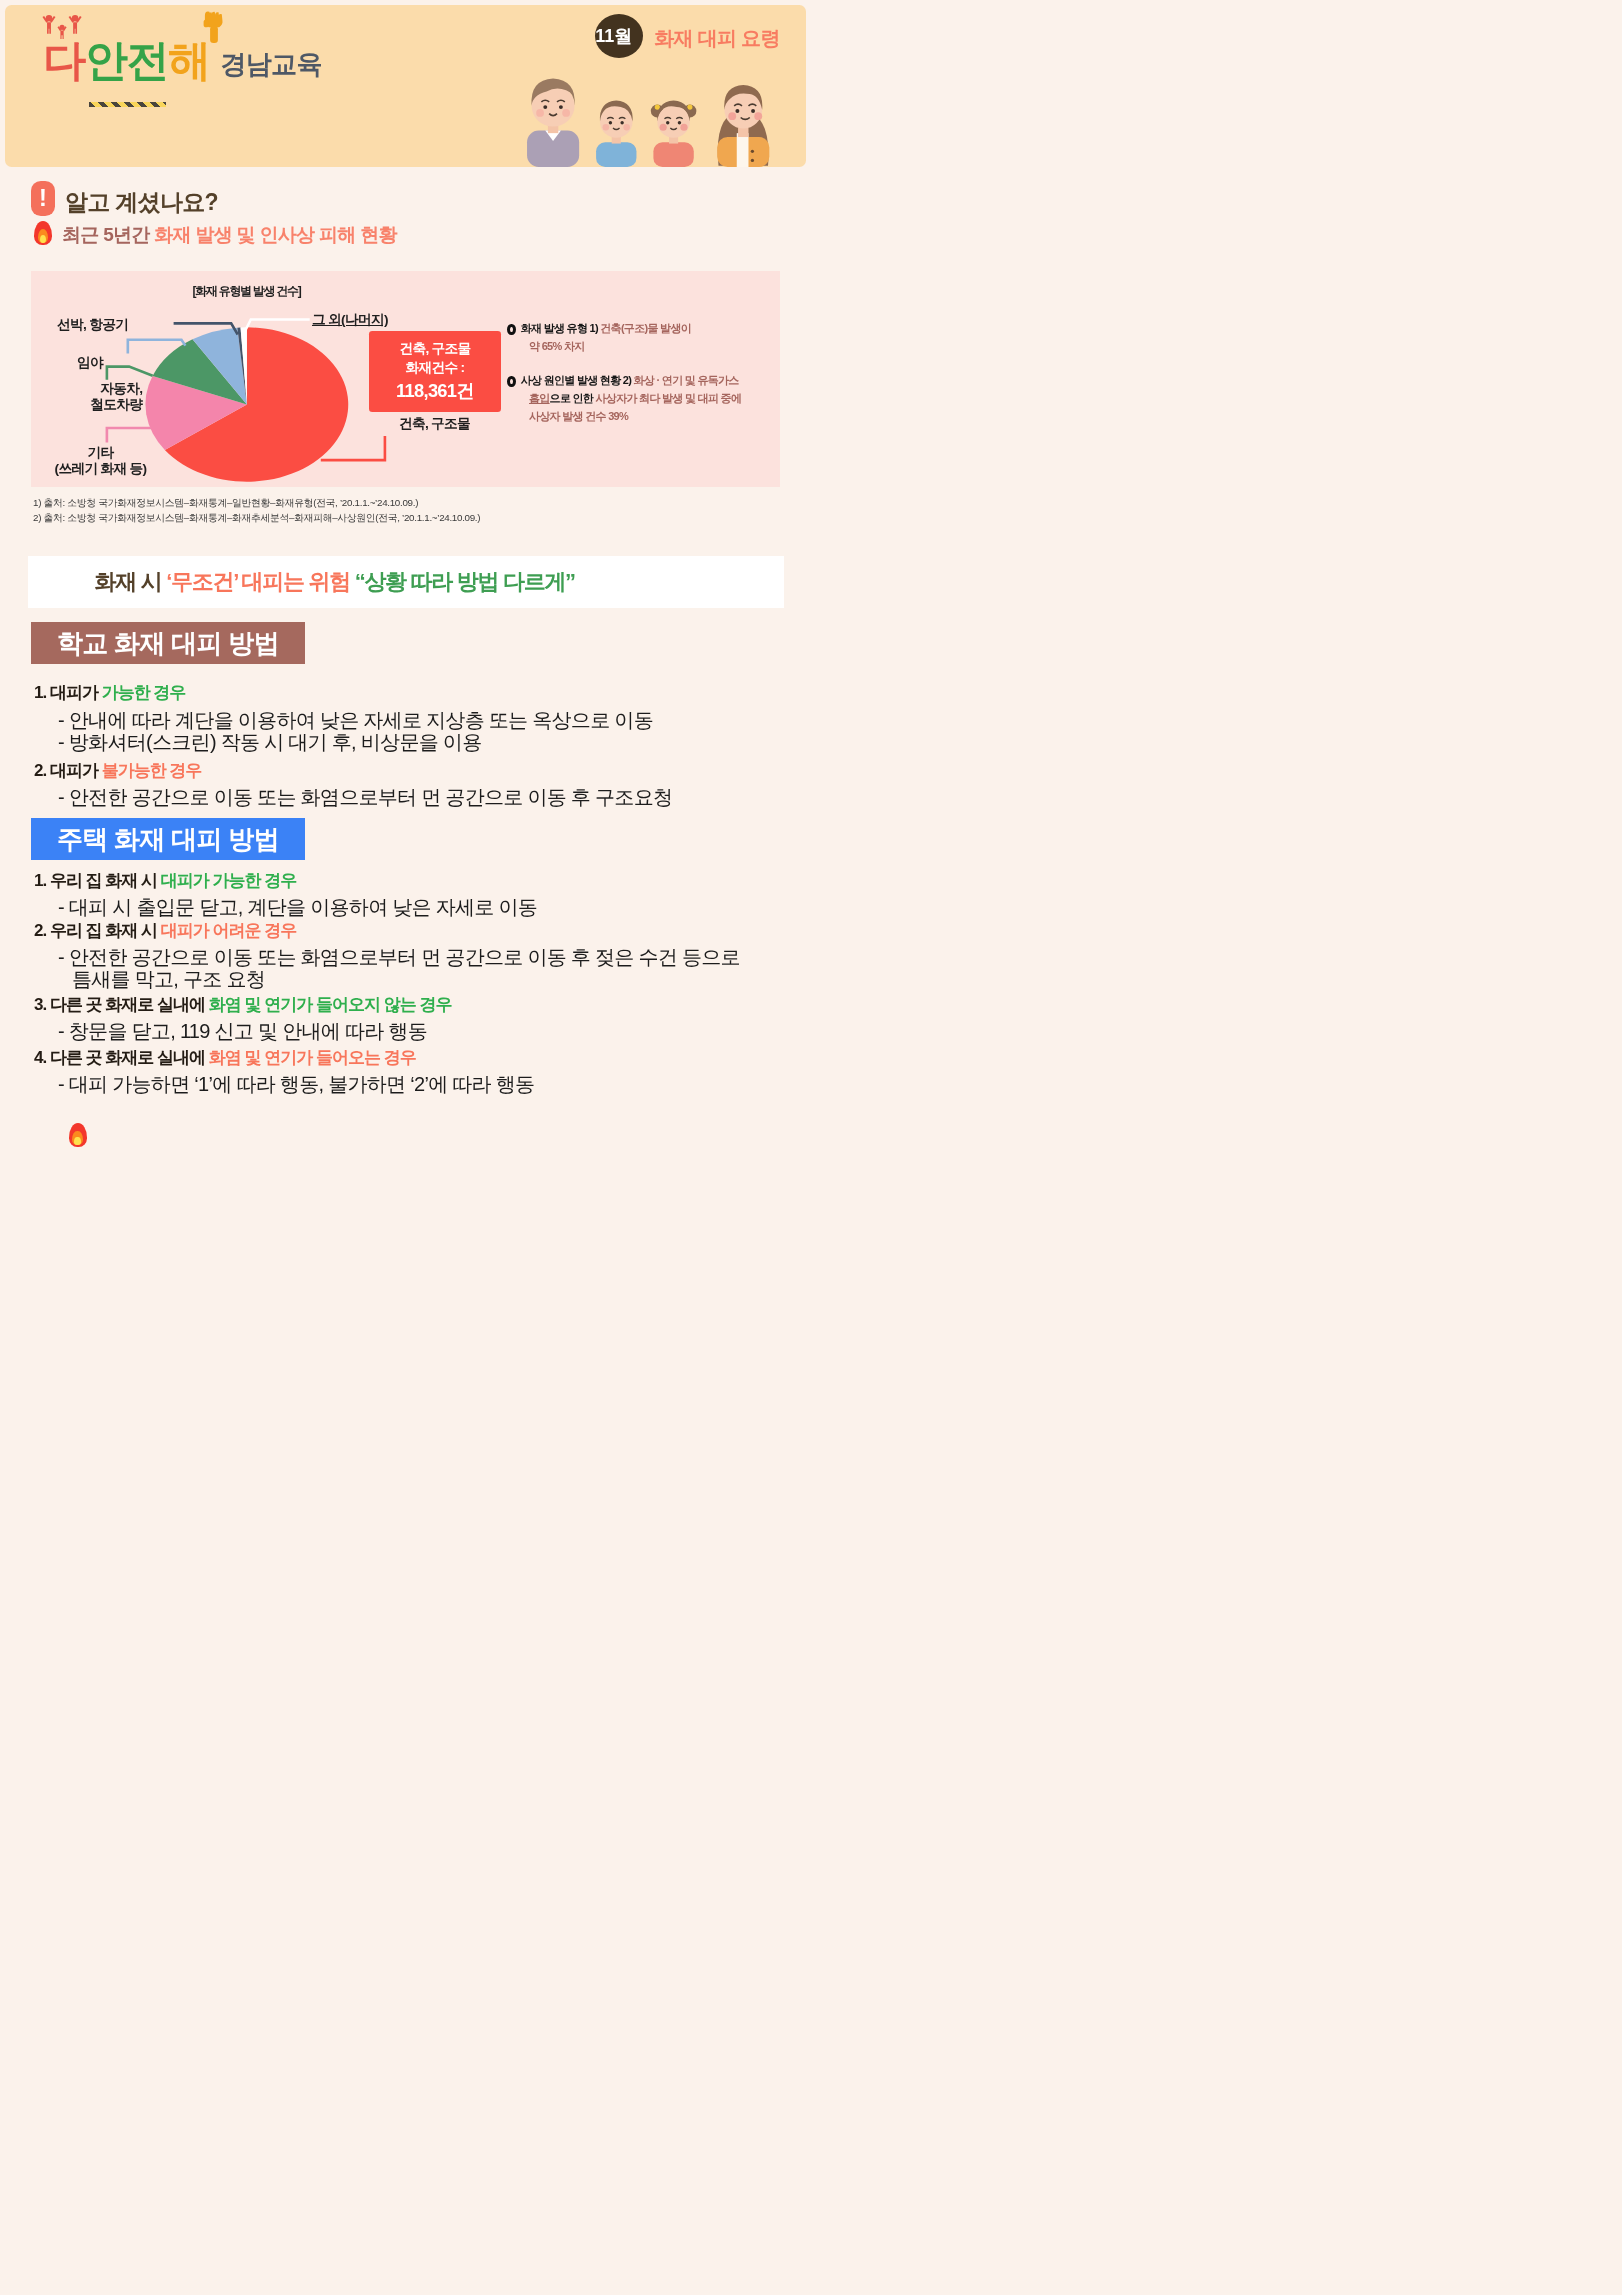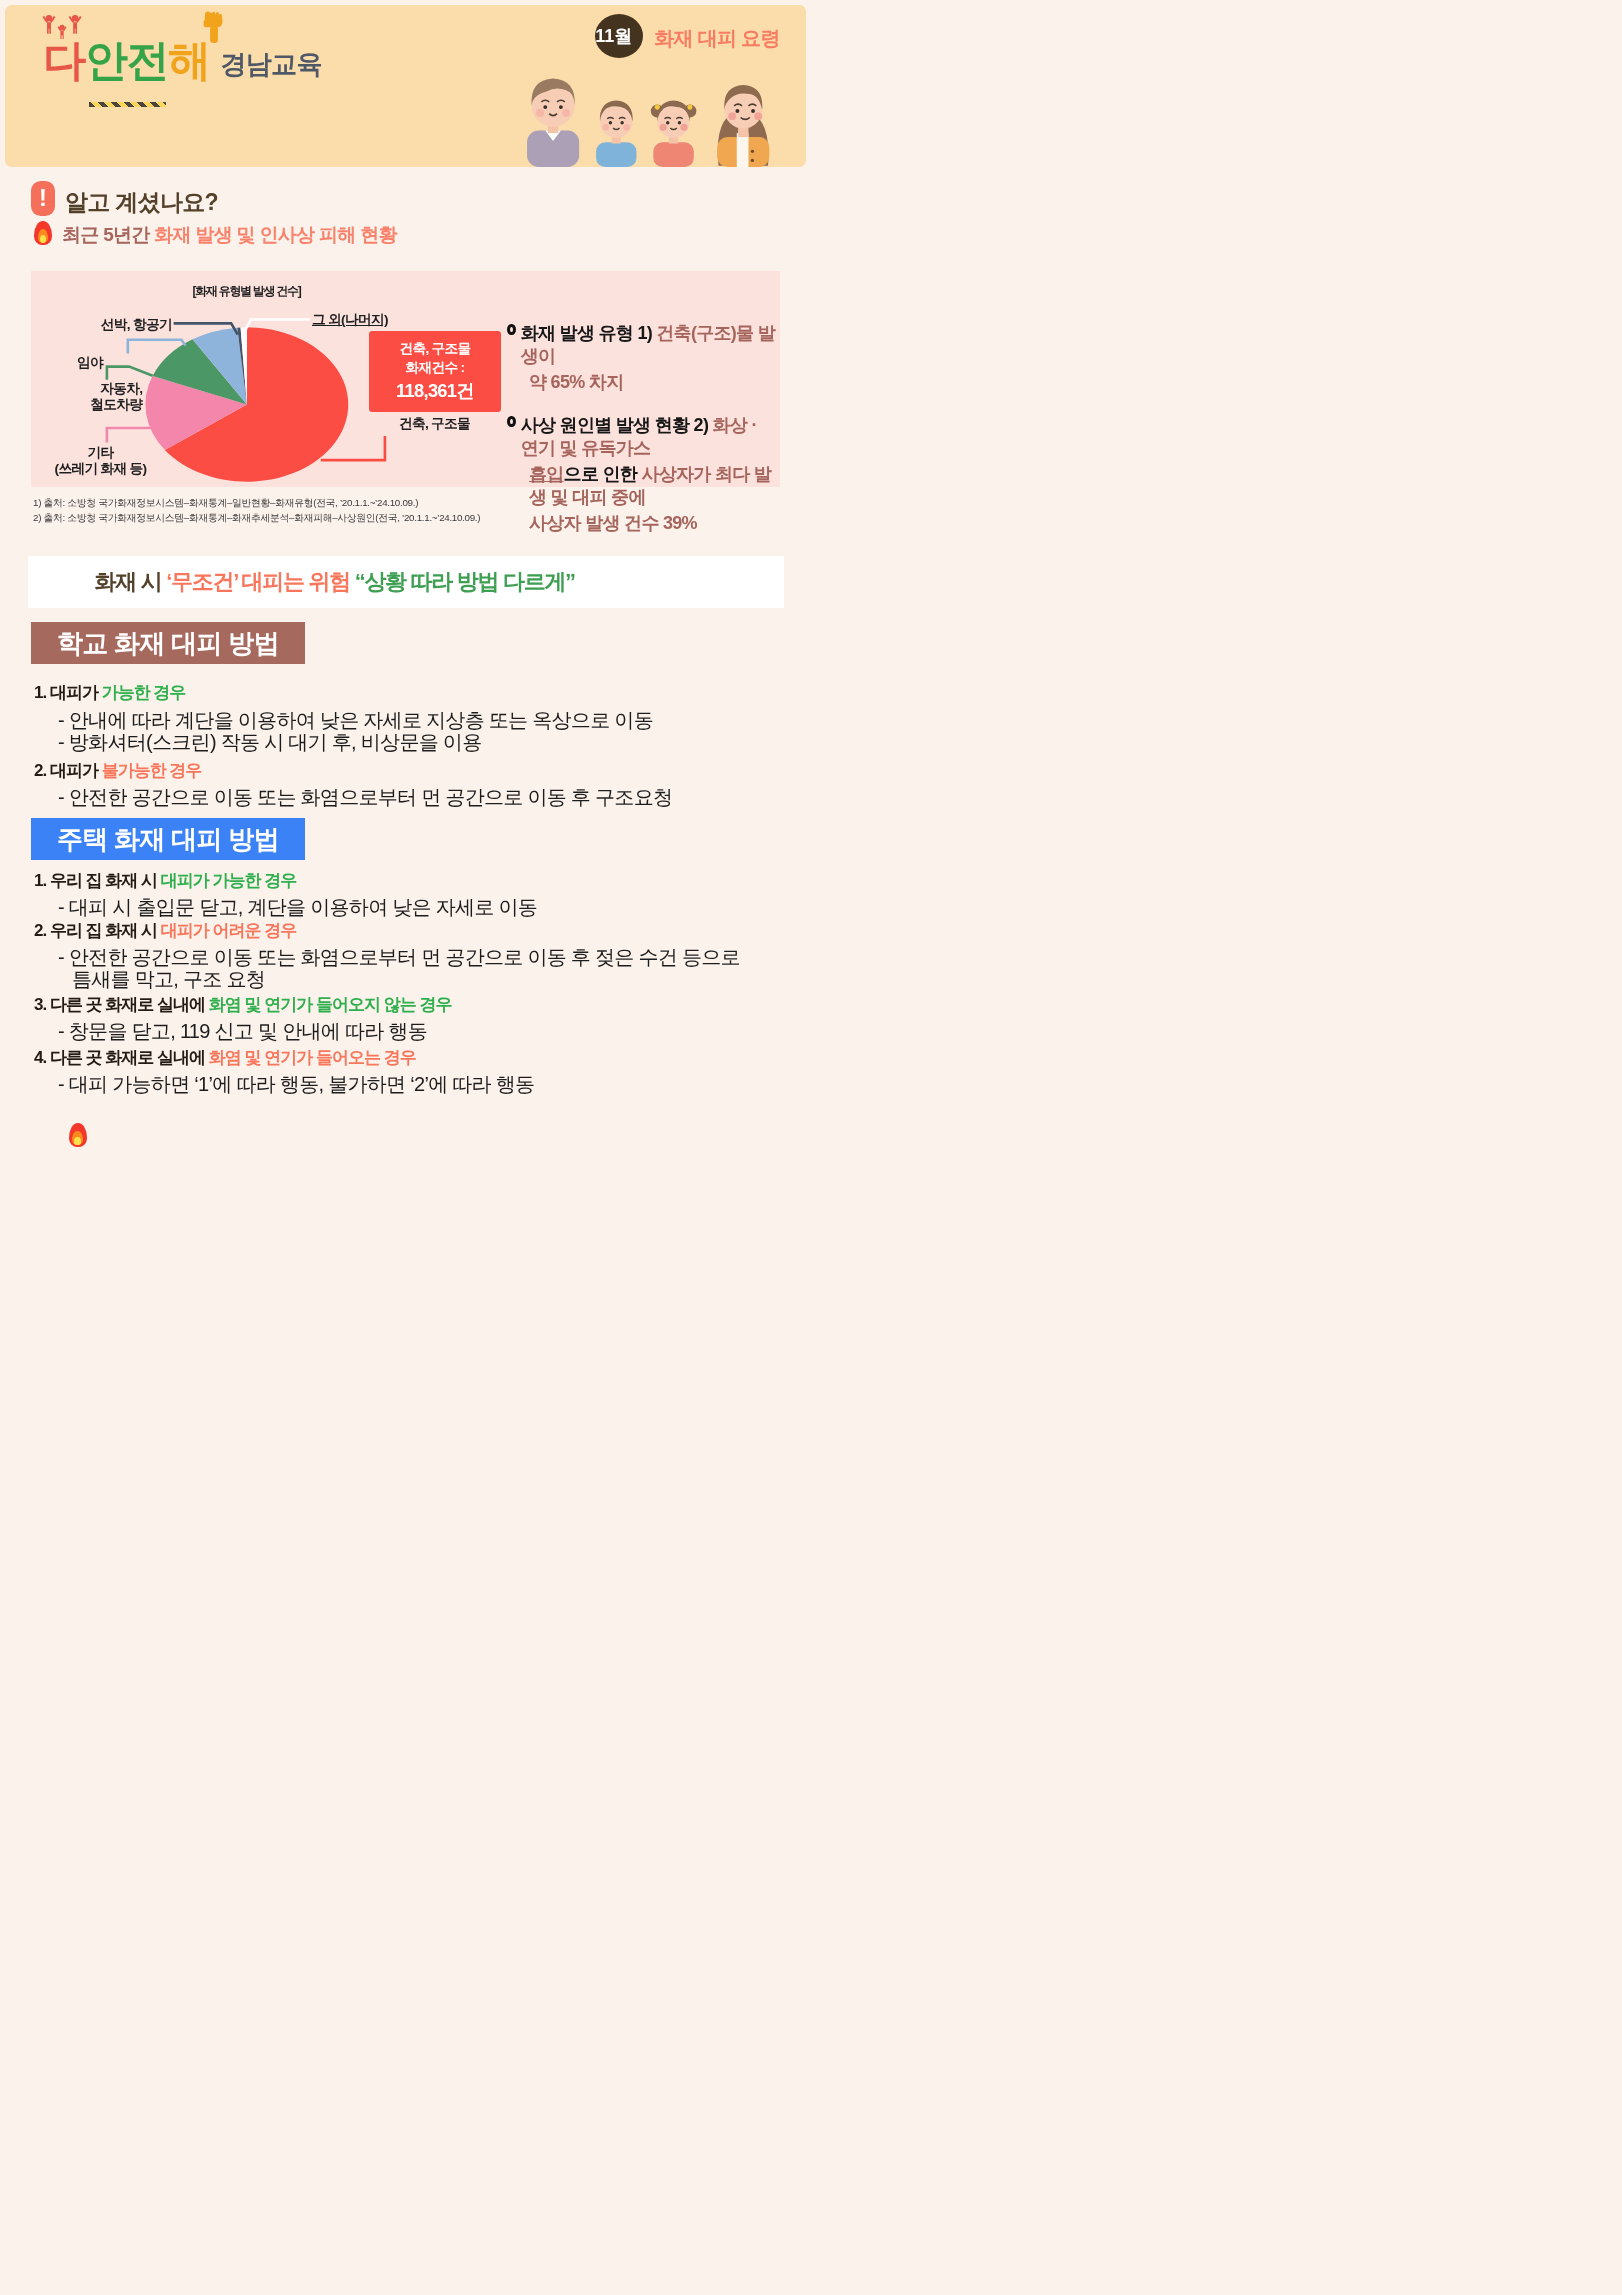--- a/index.html
+++ b/index.html
@@ -46,35 +46,35 @@
   .flame-sub { left:34px; top:221px; }
   .flame-banner { left:41px; top:567px; }
 
   
   .panel { position:absolute; left:31px; top:271px; width:749px; height:216px; background:#FCE2DD; }
   .chart-area { position:absolute; left:0; top:0; width:471px; height:216px; }
   .chart-title { position:absolute; left:65px; top:11.8px; width:301px; text-align:center;
     font-size:12px; font-weight:bold; color:#1F1F1F; letter-spacing:-1.3px; }
   .pie-label { position:absolute; font-size:13.7px; font-weight:bold; color:#1F1F1F;
     letter-spacing:-0.7px; line-height:1.2; }
-  .lbl-ship  { left:26px;  top:46px;  width:115px; text-align:right; }
+  .lbl-ship  { left:26px;  top:46px;  width:115px; }
   .lbl-etc   { left:281px; top:41px;text-decoration:underline; }
   .lbl-forest{ left:46px;  top:84px; }
   .lbl-car   { left:18.3px;  top:110px; width:93px; text-align:right; }
   .lbl-misc  { left:0px;   top:174px; width:139px; text-align:center; }
   .lbl-build { left:338px; top:145px; width:131px; text-align:center; }
   .callout { position:absolute; left:338px; top:60px; width:132px; height:81px;
     background:#FB4D43; border-radius:3.3px; color:#fff; text-align:center;
     display:flex; flex-direction:column; justify-content:center; gap:1.3px; }
   .callout .c-line { font-size:13.7px; font-weight:bold; letter-spacing:-0.7px; }
   .callout .c-num  { font-size:18.3px; font-weight:bold; letter-spacing:-0.7px; }
 
   
   .bullets { position:absolute; left:476px; top:51px; width:270px; }
-  .b-line { display:flex; align-items:flex-start; font-size:18px; font-weight:bold;
+  .b-line { display:flex; align-items:flex-start; font-size:11px; font-weight:bold;
     letter-spacing:-0.7px; line-height:1.25; margin-bottom:3.9px; }
   .b-marker { flex:0 0 auto; width:8.5px; height:11px; border:3.3px solid #111; border-radius:50%;
     margin:2px 5.2px 0 0; }
   .b-indent { padding-left:22px; }
   .b-black { color:#171717; } .b-brown { color:#A5655D; }
   .b-underline { text-decoration:underline; }
   .b-gap { height:17px; }
 
   
   .sources { position:absolute; left:33px; top:495px; font-size:9.8px; color:#3A3A3A;

